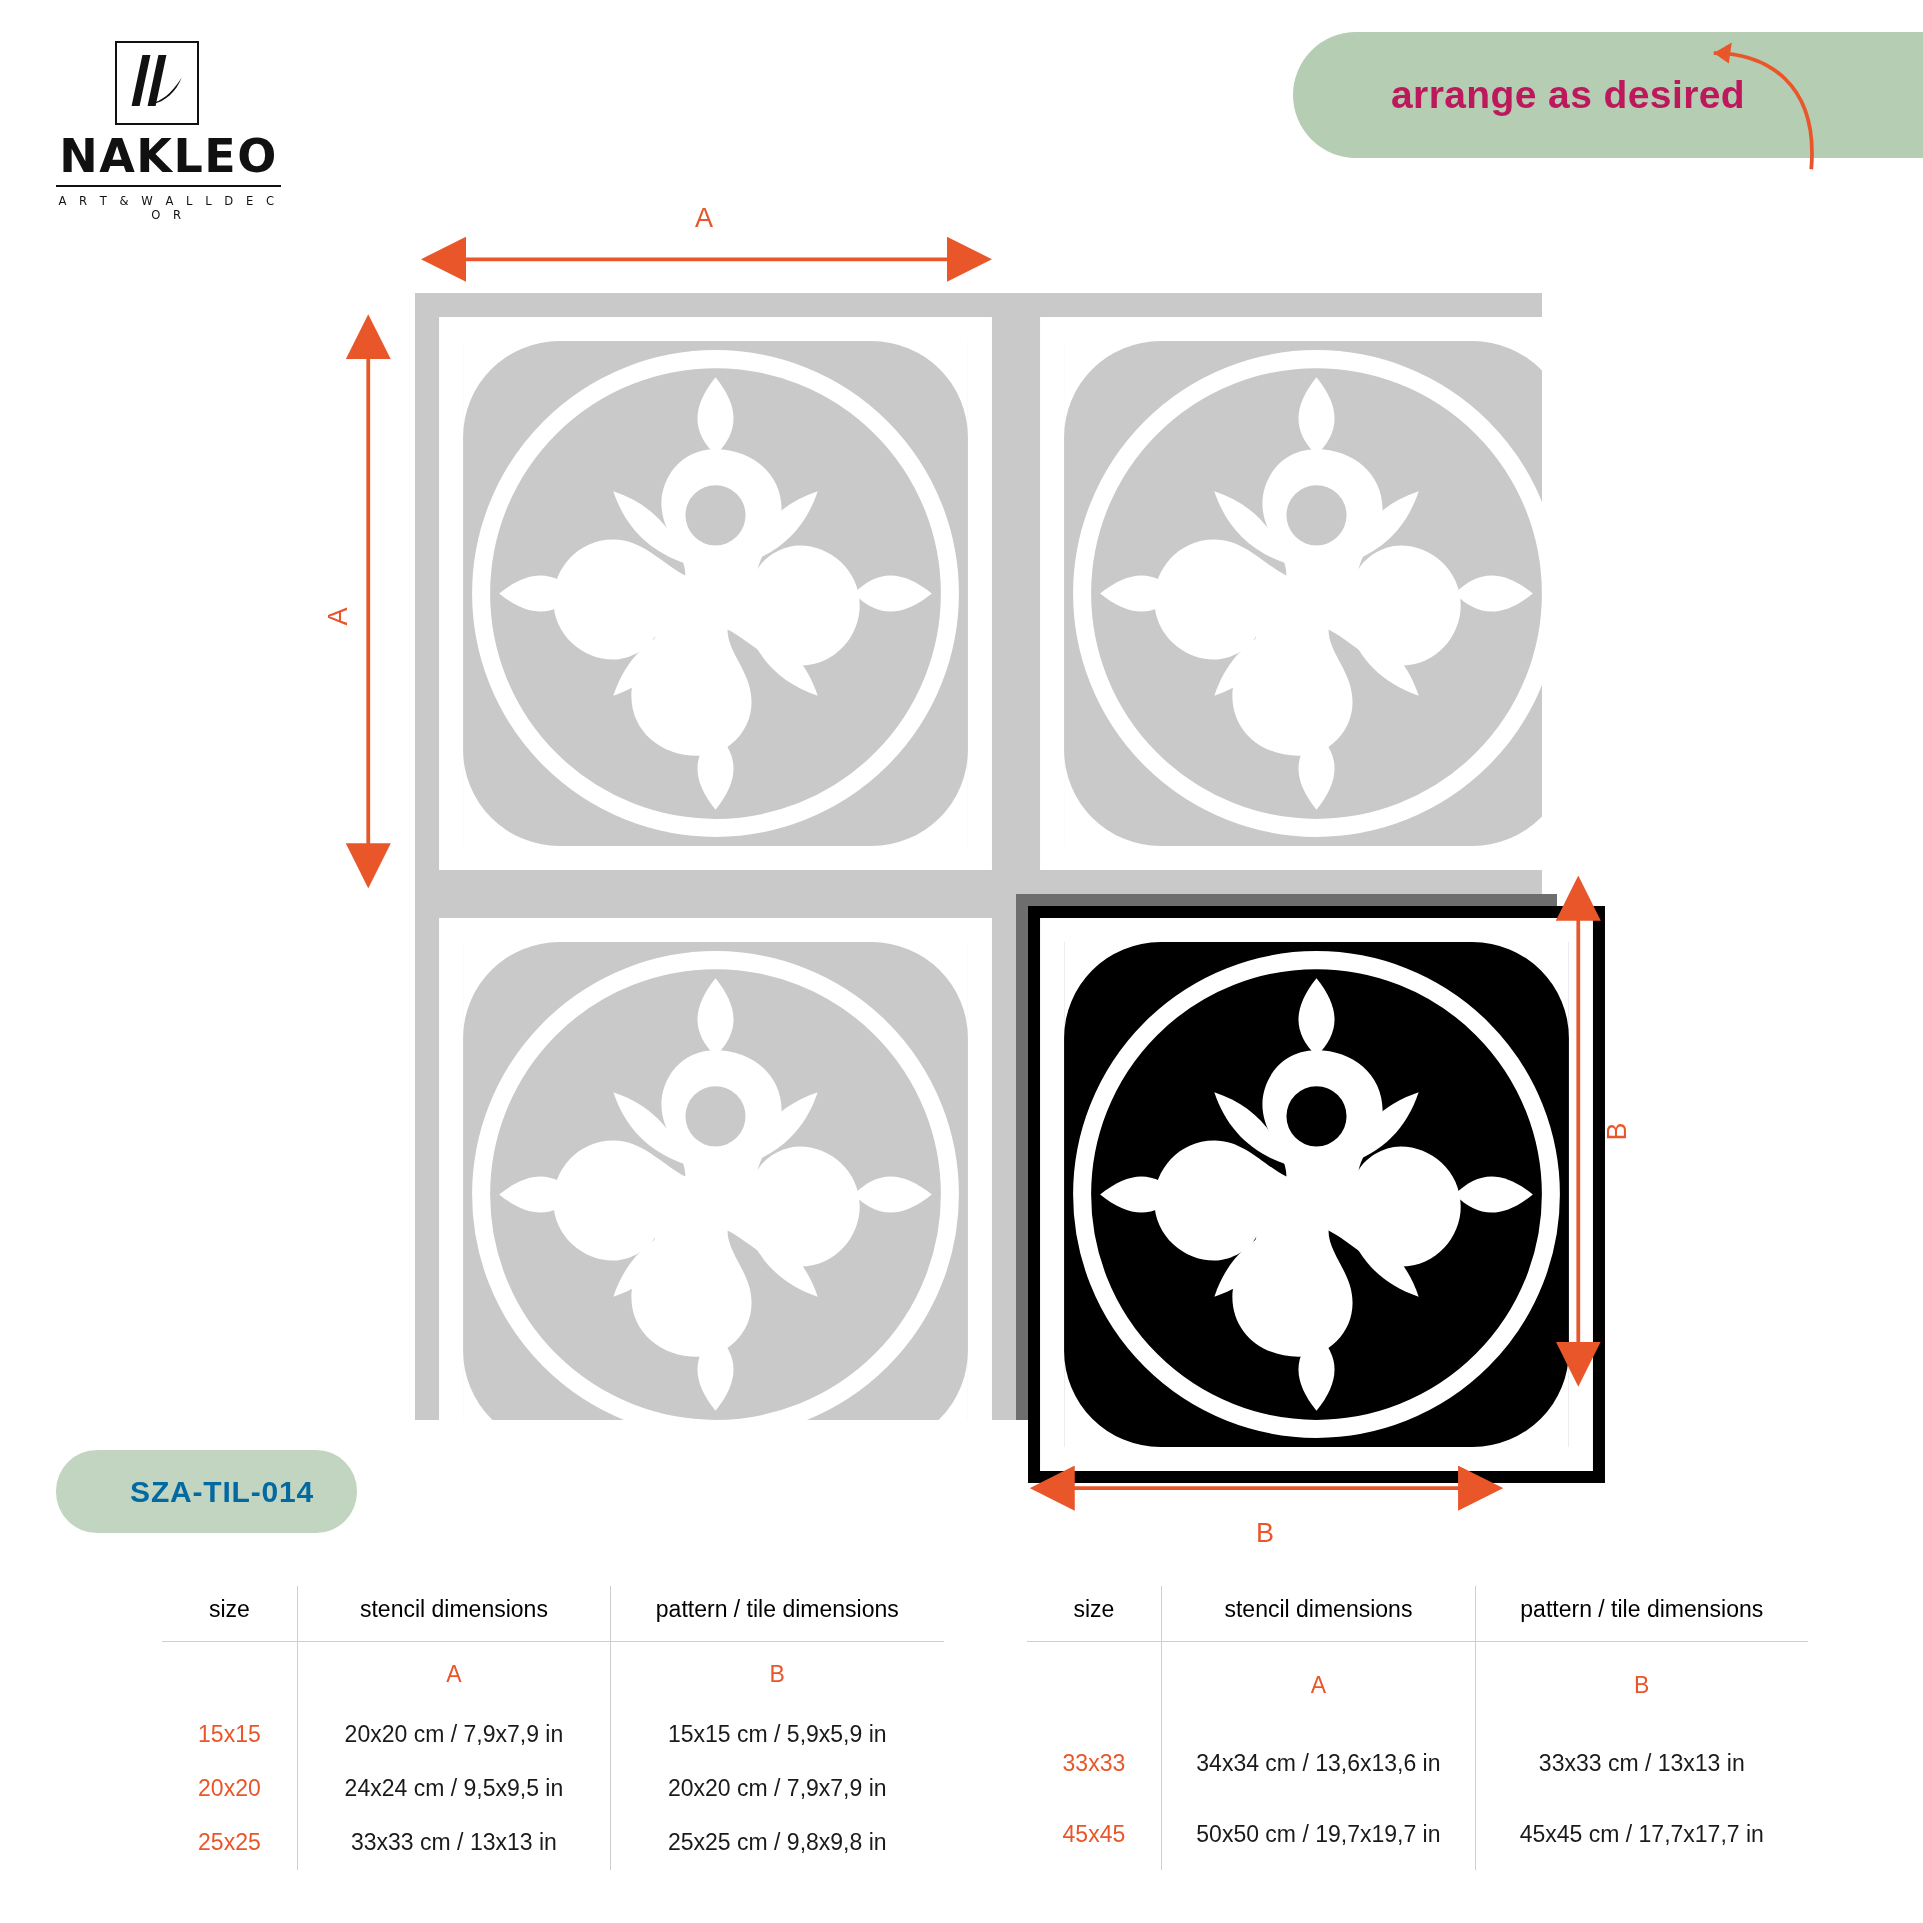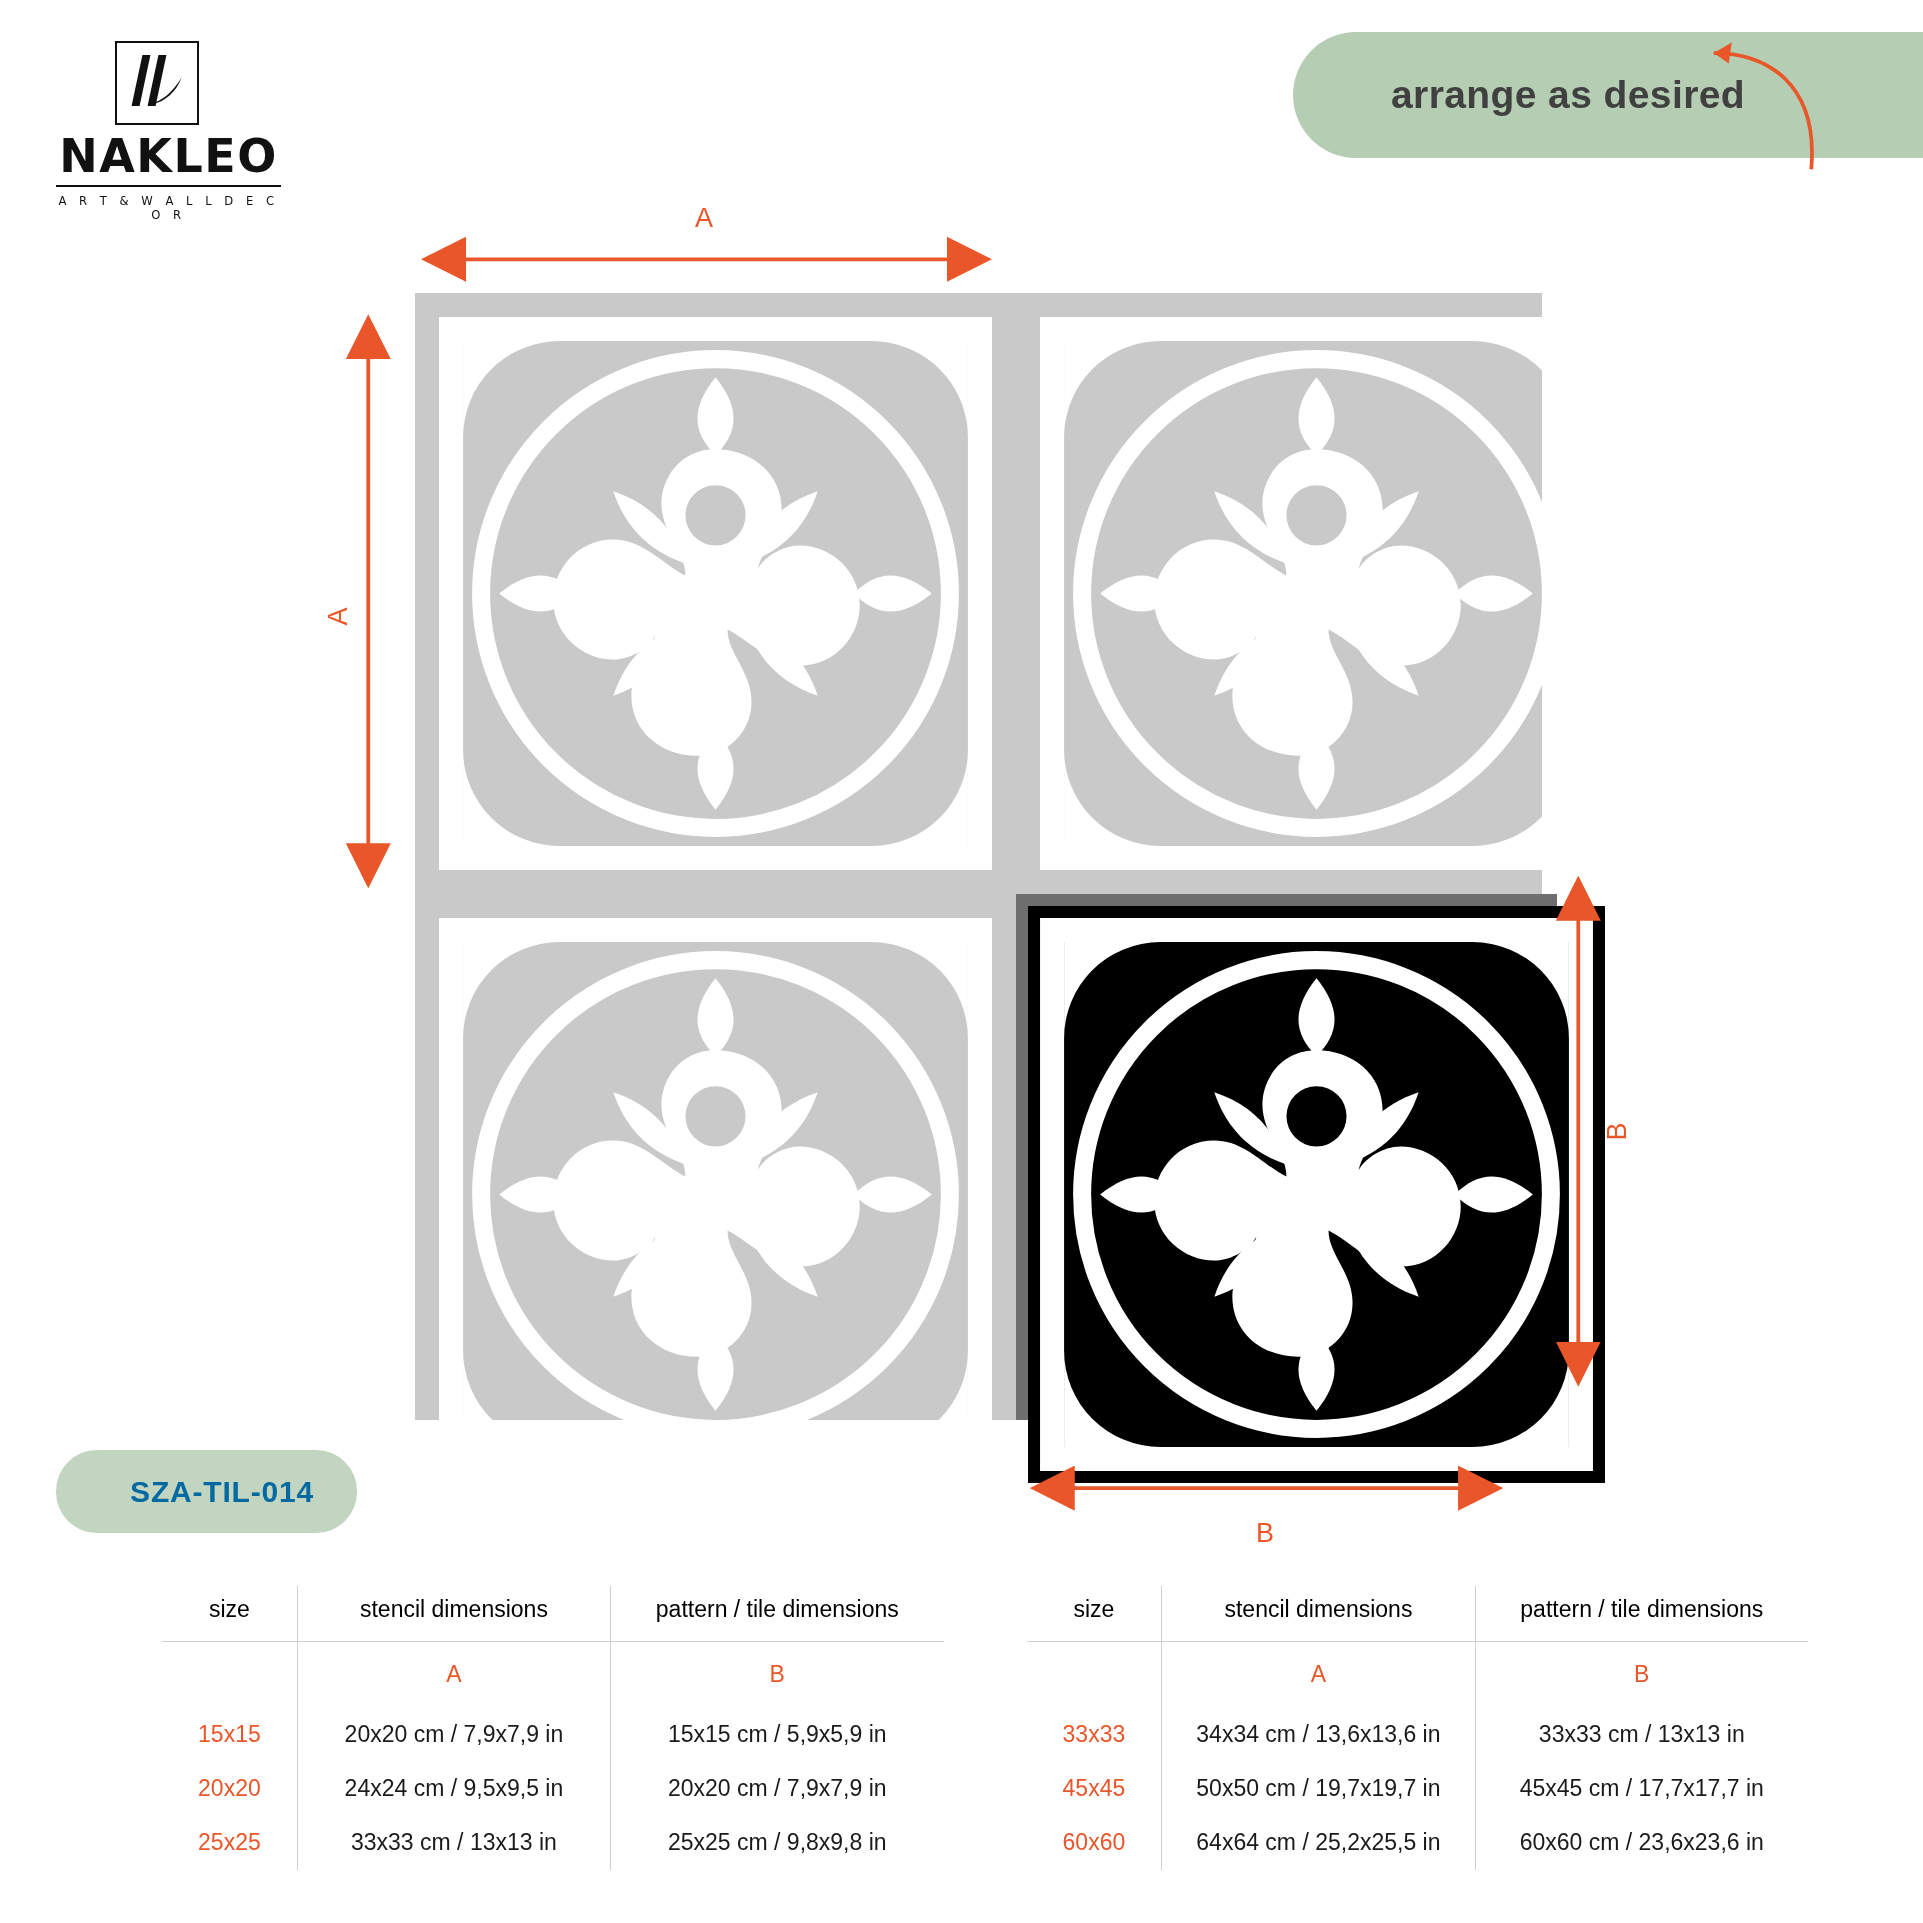--- a/index.html
+++ b/index.html
@@ -87,21 +87,21 @@
     right: 0;
     top: 32px;
     width: 631px;
     height: 126px;
     background: #b5cdb3;
     border-radius: 63px 0 0 63px;
     display: flex;
     align-items: center;
   }
   #arrange-banner .txt {
-    color: #404040;
+    color: #be185d;
     font-size: 39px;
     font-weight: bold;
     margin-left: 98px;
     letter-spacing: 0.4px;
     text-align: right;
   }
   #arrange-arrow {
     position: absolute;
     right: 90px;
     top: 38px;
@@ -434,21 +434,16 @@
       <tr>
         <td class="size">33x33</td>
         <td class="colsep">34x34 cm / 13,6x13,6 in</td>
         <td class="colsep">33x33 cm / 13x13 in</td>
       </tr>
       <tr>
         <td class="size">45x45</td>
         <td class="colsep">50x50 cm / 19,7x19,7 in</td>
         <td class="colsep">45x45 cm / 17,7x17,7 in</td>
       </tr>
-      <tr>
-        <td class="size">60x60</td>
-        <td class="colsep">64x64 cm / 25,2x25,5 in</td>
-        <td class="colsep">60x60 cm / 23,6x23,6 in</td>
-      </tr>
     </tbody>
   </table>
 </div>
 
 
 </body></html>

